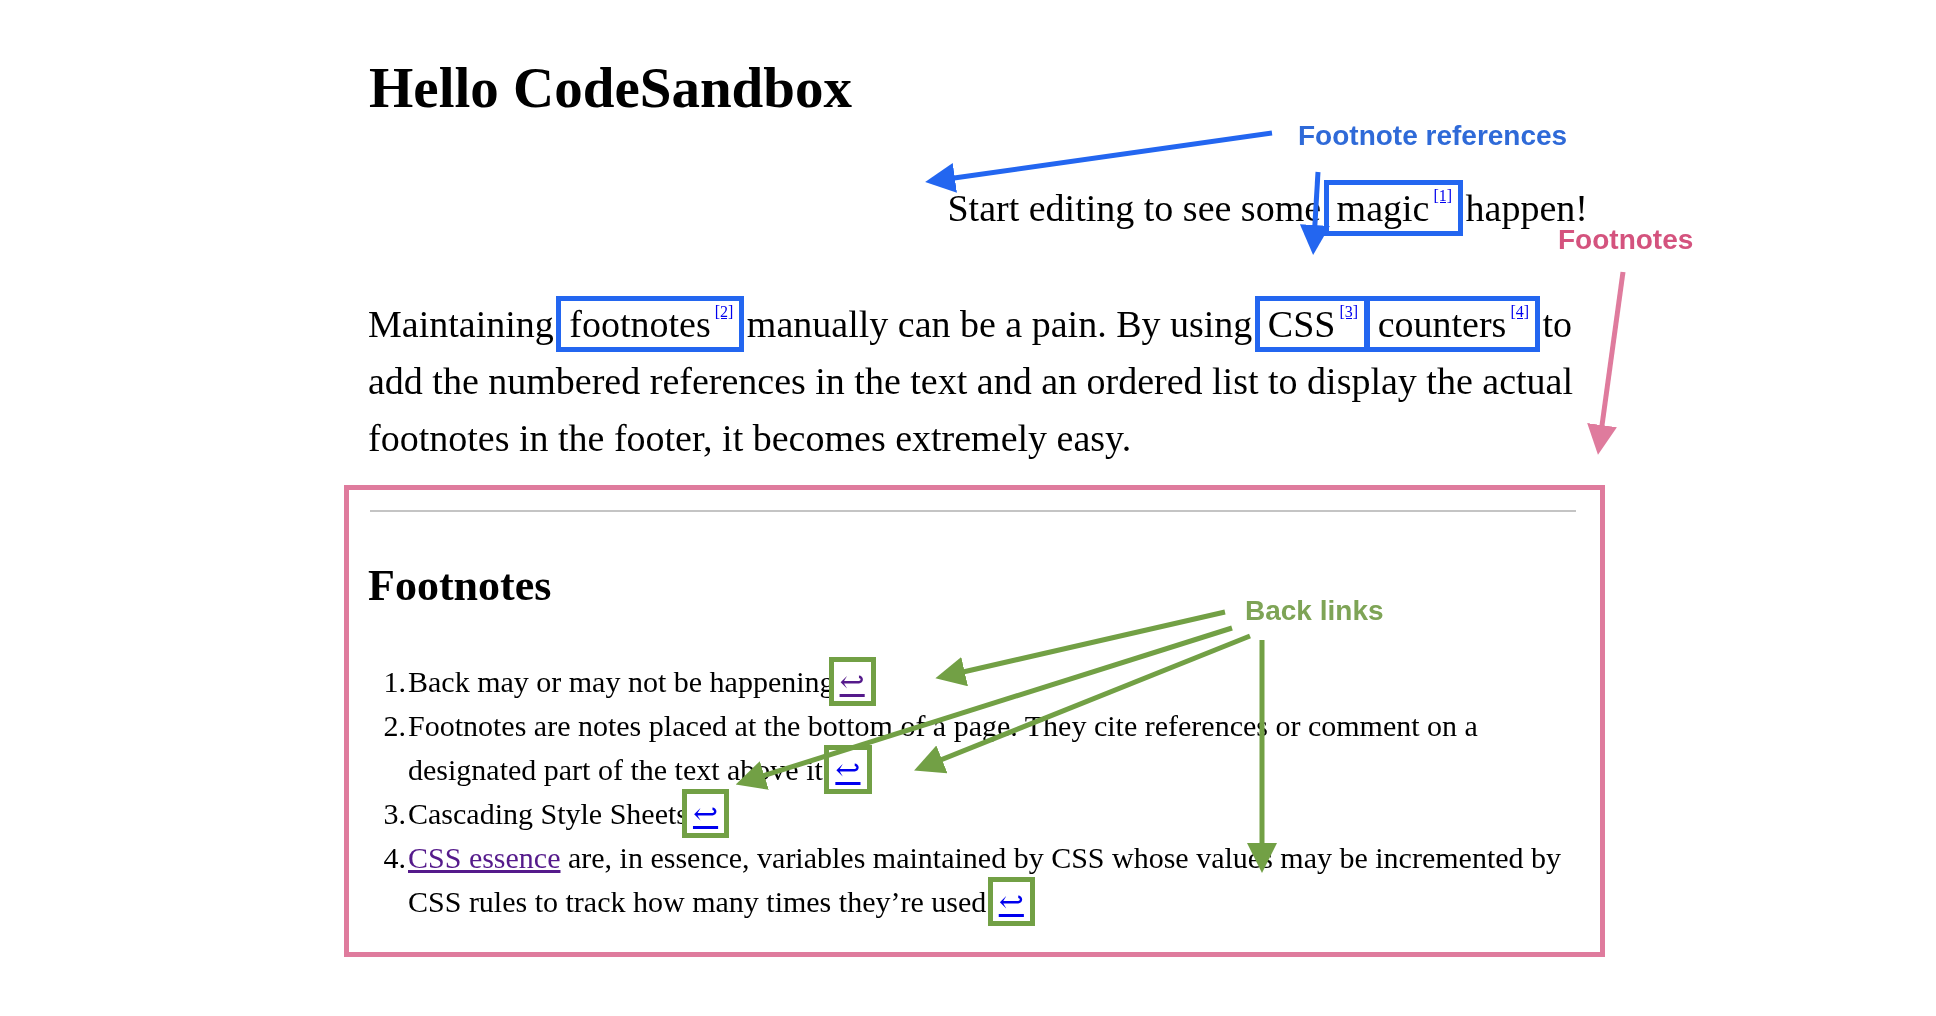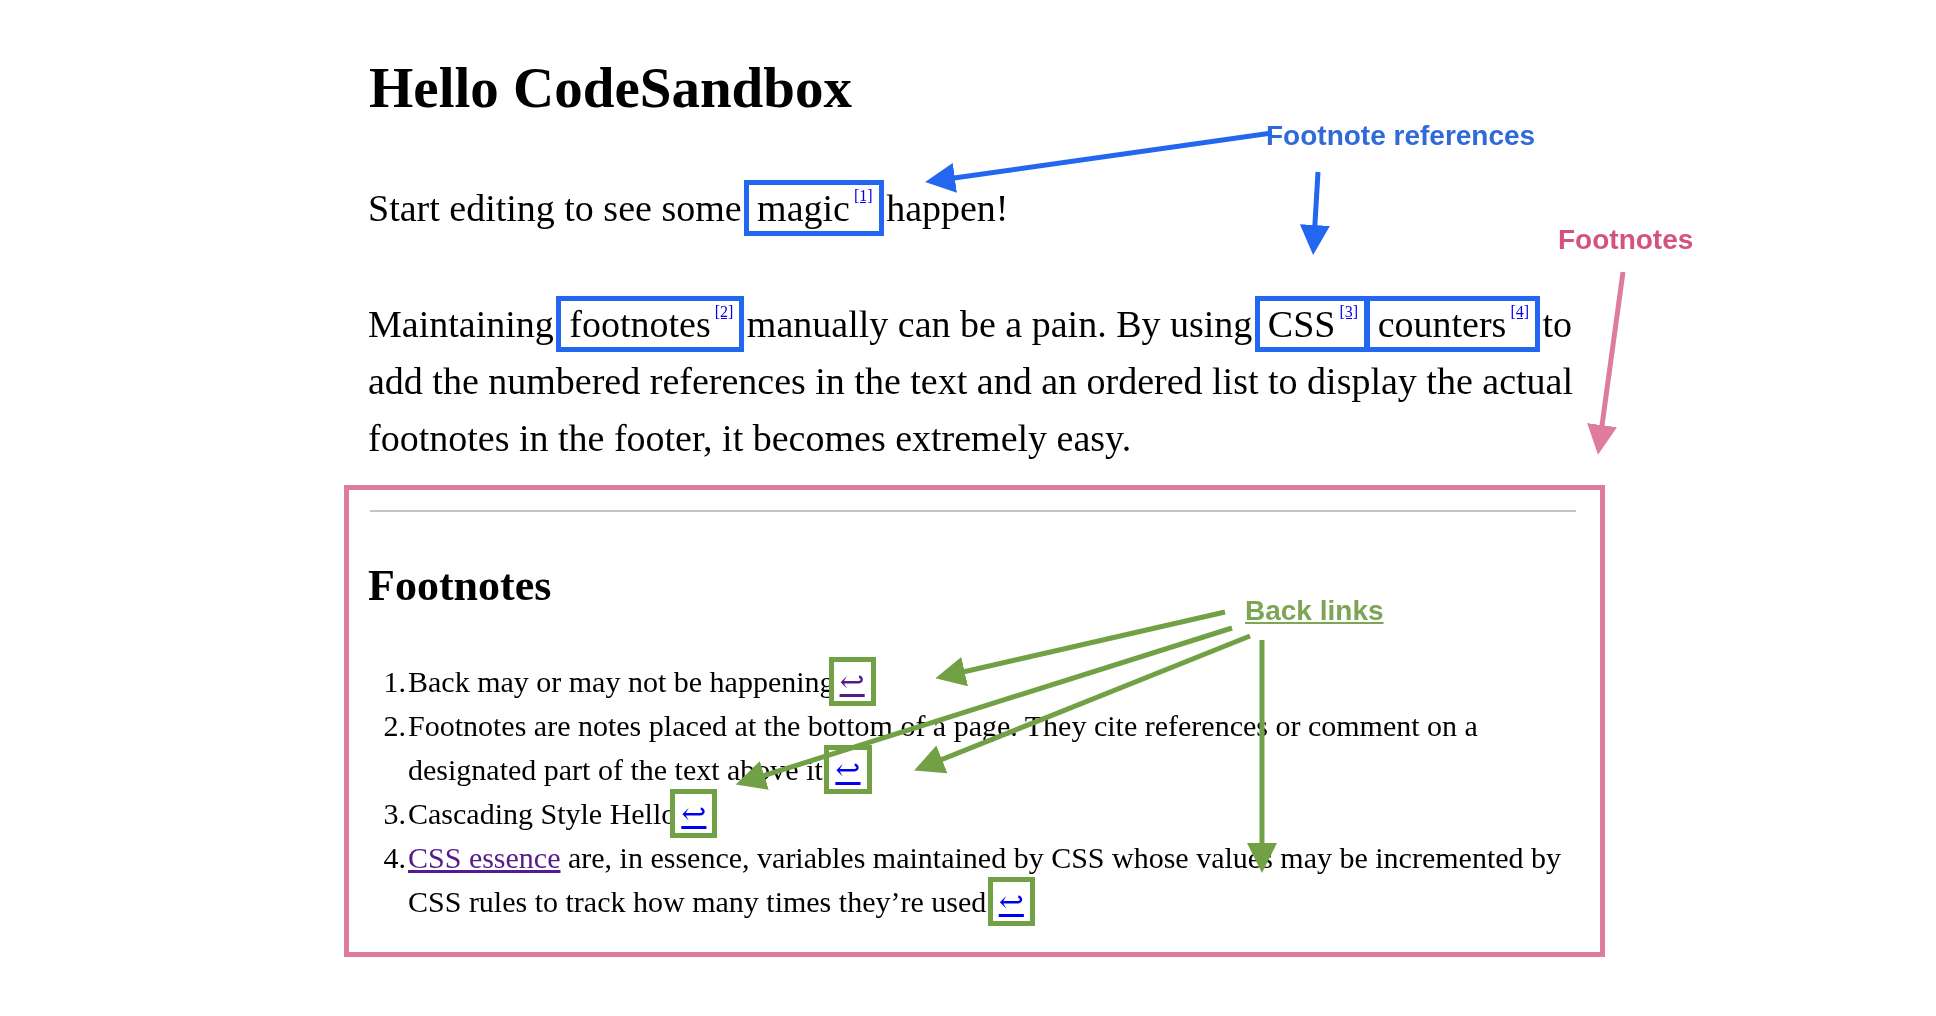--- a/index.html
+++ b/index.html
@@ -1,59 +1,59 @@
 <!DOCTYPE html>
 <html><head>
 <meta charset="utf-8">
 <style>
   html, body { margin:0; padding:0; background:#ffffff; }
   body { width:1936px; height:1016px; position:relative; overflow:hidden; font-family:"Liberation Serif","DejaVu Serif",serif; color:#000; }
   h1 { position:absolute; left:368px; top:52px; margin:1px; font-size:57px; font-weight:bold; line-height:70px; white-space:nowrap; }
   .p { position:absolute; left:368px; margin:0; font-size:38px; line-height:57px; width:1220px; }
-  .p1 { top:180px; }
+  .p1 { top:180px;text-align:right; }
   .p2 { top:277px;margin-top:19px; }
   sup.ref { font-size:16px; vertical-align: 20px; line-height:0; margin-left:4px; }
   a { color:#0000ee; }
   a.visited { color:#551a8b; }
   .ref a { color:#0000ee; }
   .boxed { outline:5px solid #2366f0; outline-offset:2px; padding:0 4px 0 6px; }
   .footer-box { position:absolute; left:344px; top:485px; width:1251px; height:462px; border:5px solid #df7b9d; box-sizing:content-box; }
   .hr { position:absolute; left:370px; top:510px; width:1206px; height:2px; background:#c4c4c4; }
   h2 { position:absolute; left:368px; top:556px; margin:0; font-size:44px; font-weight:bold; line-height:60px; }
   ol.fn { position:absolute; left:368px; top:660px; width:1200px; margin:0; padding:0 0 0 40px; font-size:30px; line-height:44px; list-style:none; }
   ol.fn li { position:relative; }
   ol.fn li .num { position:absolute; left:-40px; width:38px; text-align:right; }
   .back { outline:5px solid #72a045; outline-offset:3px; padding:0 3px; margin-left:2px; }
   .ann { position:absolute; font-family:"Liberation Sans","DejaVu Sans",sans-serif; font-weight:bold; font-size:28px; white-space:nowrap; }
   .ann-blue { color:#2f6ad8; }
   .ann-pink { color:#d4537e; }
-  .ann-green { color:#7ea456;text-decoration:underline; }
+  .ann-green { color:#7ea456; }
   svg.arrows { position:absolute; left:0; top:0; width:1936px; height:1016px; pointer-events:none; }
 </style>
 </head>
 <body>
 
 <h1>Hello CodeSandbox</h1>
 
 <p class="p p1"><span>Start editing to see some</span> <span class="boxed"><span>magic</span><sup class="ref"><a href="#fn1">[1]</a></sup></span> <span>happen!</span></p>
 
 <p class="p p2"><span>Maintaining</span> <span class="boxed"><span>footnotes</span><sup class="ref"><a href="#fn2">[2]</a></sup></span> <span>manually can be a pain. By using</span> <span class="boxed"><span>CSS</span><sup class="ref"><a href="#fn3">[3]</a></sup></span> <span class="boxed"><span>counters</span><sup class="ref"><a href="#fn4">[4]</a></sup></span> <span>to add the numbered references in the text and an ordered list to display the actual footnotes in the footer, it becomes extremely easy.</span></p>
 
 <div class="footer-box"></div>
 <div class="hr"></div>
 <h2>Footnotes</h2>
 
 <ol class="fn">
   <li id="fn1"><span class="num">1.</span><span>Back may or may not be happening</span><span class="back"><a class="visited" href="#">↩</a></span></li>
   <li id="fn2"><span class="num">2.</span><span>Footnotes are notes placed at the bottom of a page. They cite references or comment on a designated part of the text above it.</span><span class="back"><a href="#">↩</a></span></li>
-  <li id="fn3"><span class="num">3.</span><span>Cascading Style Hello</span><span class="back"><a href="#">↩</a></span></li>
+  <li id="fn3"><span class="num">3.</span><span>Cascading Style Sheets</span><span class="back"><a href="#">↩</a></span></li>
   <li id="fn4"><span class="num">4.</span><a class="visited" href="#">CSS essence</a><span> are, in essence, variables maintained by CSS whose values may be incremented by CSS rules to track how many times they’re used.</span><span class="back"><a href="#">↩</a></span></li>
 </ol>
 
-<div class="ann ann-blue" style="left:1266px; top:120px;">Footnote references</div>
+<div class="ann ann-blue" style="left:1298px; top:120px;">Footnote references</div>
 <div class="ann ann-pink" style="left:1558px; top:224px;">Footnotes</div>
 <div class="ann ann-green" style="left:1245px; top:595px;">Back links</div>
 
 <svg class="arrows" viewBox="0 0 1936 1016">
   <defs>
     <marker id="ab" markerWidth="6" markerHeight="6" refX="3" refY="3" orient="auto">
         <path d="M0,0 L6,3 L0,6 z" fill="#2366f0"></path>
       </marker>
     <marker id="ap" markerWidth="6" markerHeight="6" refX="3" refY="3" orient="auto">
         <path d="M0,0 L6,3 L0,6 z" fill="#df7b9d"></path>

